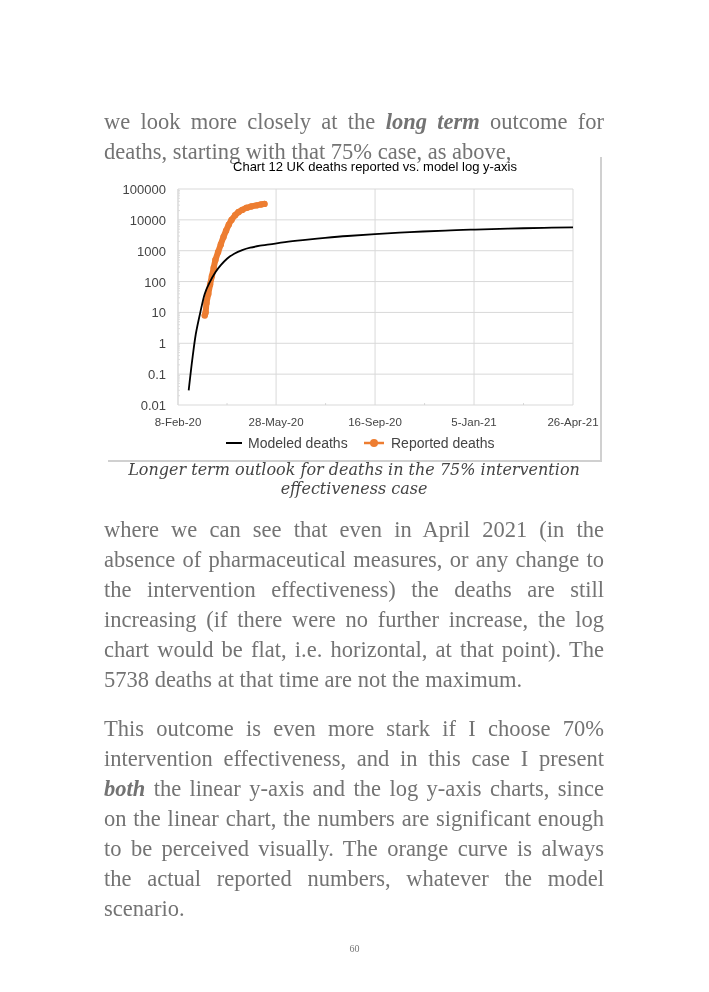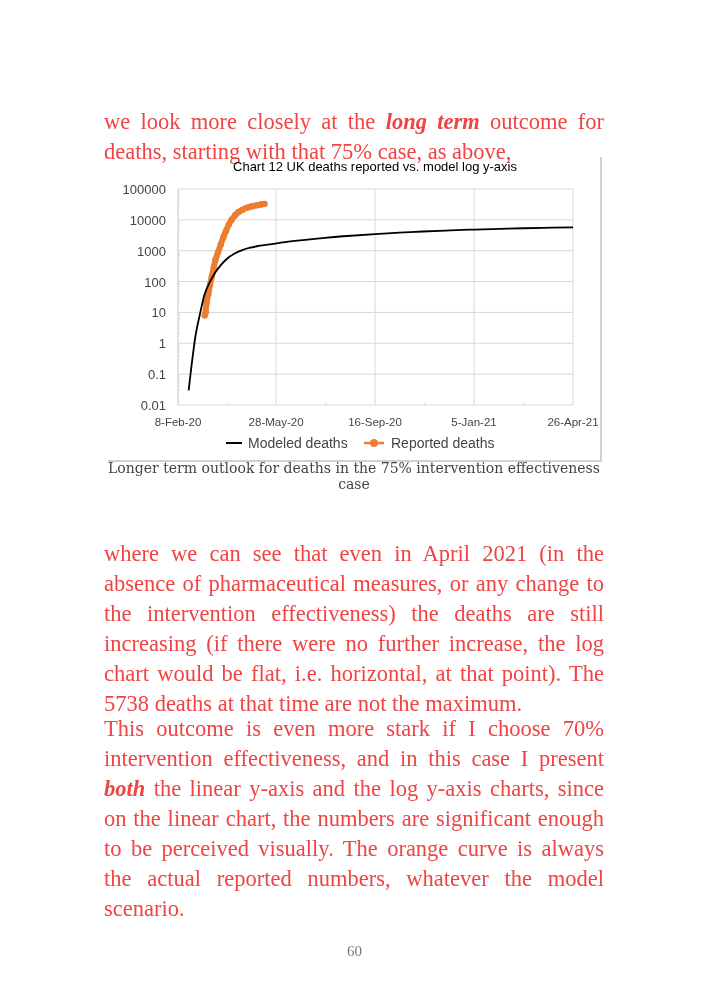--- a/index.html
+++ b/index.html
@@ -1,24 +1,24 @@
 <!DOCTYPE html>
 <html><head>
   <meta charset="utf-8">
   <style>
     html, body { margin: 0; padding: 0; background: #ffffff; }
     body { width: 709px; height: 992px; position: relative; overflow: hidden; font-family: "Liberation Serif", "DejaVu Serif", serif; color: #3a3a3a; }
-    .para { position: absolute; left: 104px; width: 500px; font-size: 22.5px; line-height: 30px; text-align: justify; color: #ef4444; }
+    .para { position: absolute; left: 104px; width: 500px; font-size: 22.5px; line-height: 30px; text-align: justify; color: #737373; }
     .para .emph { font-weight: bold; font-style: italic; }
     #p1 { top: 84px; }
-    #p2 { top: 516px; }
+    #p2 { top: 492px; }
     #p3 { top: 691px; }
     .chart-frame { position: absolute; left: 108px; top: 157px; width: 492px; height: 303px; border-right: 2px solid #d0d0d0; border-bottom: 2px solid #d0d0d0; }
-    .caption { position: absolute; left: 104px; width: 500px; top: 460px; text-align: center; font-family: "DejaVu Serif", serif; font-size: 14px; color: #444; }
-    .page-num { position: absolute; top: 943px; left: 0; width: 709px; text-align: center; font-size: 15px; color: #777; }
+    .caption { position: absolute; left: 104px; width: 500px; top: 460px; text-align: center; font-family: "DejaVu Serif", serif; font-style: italic; font-size: 16px; color: #444; }
+    .page-num { position: absolute; top: 943px; left: 0; width: 709px; text-align: center; font-size: 10px; color: #777; }
     svg text { font-family: "Liberation Sans", "DejaVu Sans", sans-serif; }
   </style>
 </head>
 <body>
 
 <p class="para" id="p1"><span>we look more closely at the </span><span class="emph">long term</span><span> outcome for deaths, starting with that 75% case, as above,</span></p>
 
 <div class="chart-frame"></div>
 
 <svg id="chart" width="709" height="470" style="position:absolute;left:0;top:0;">

